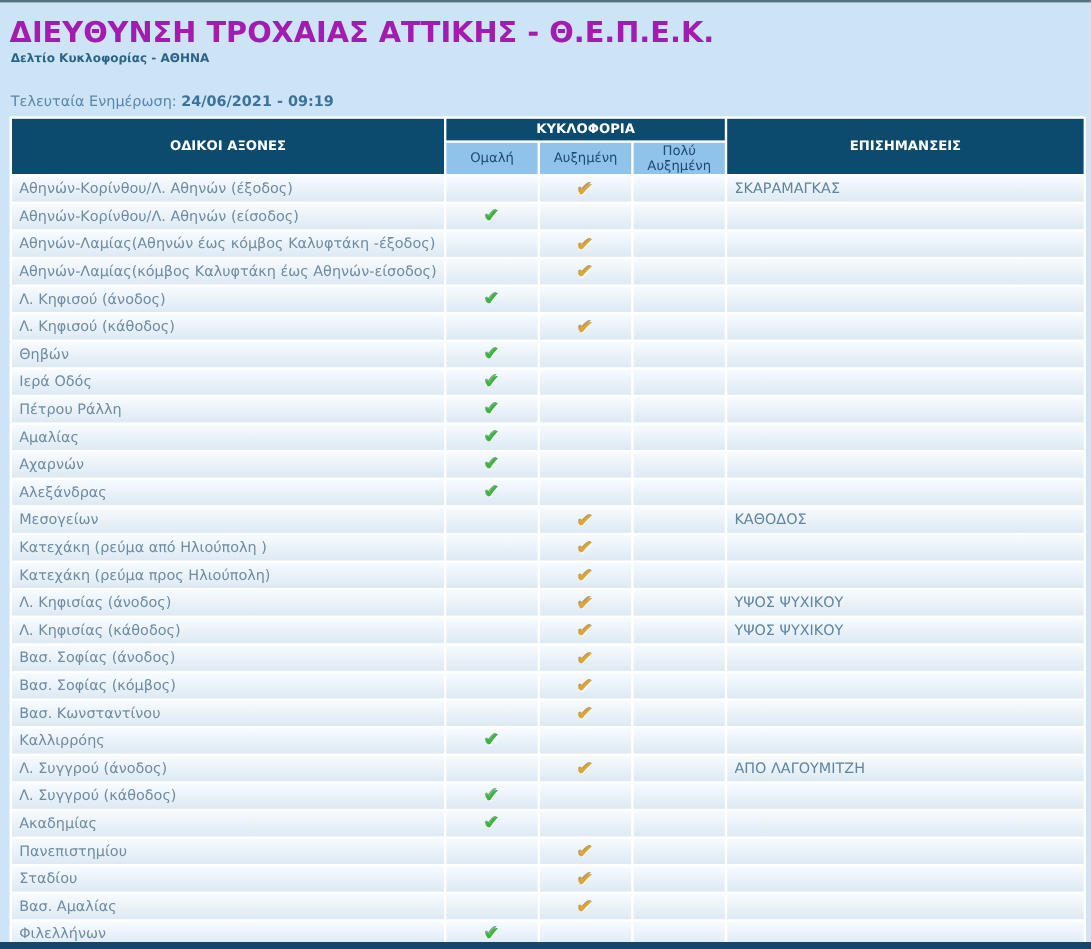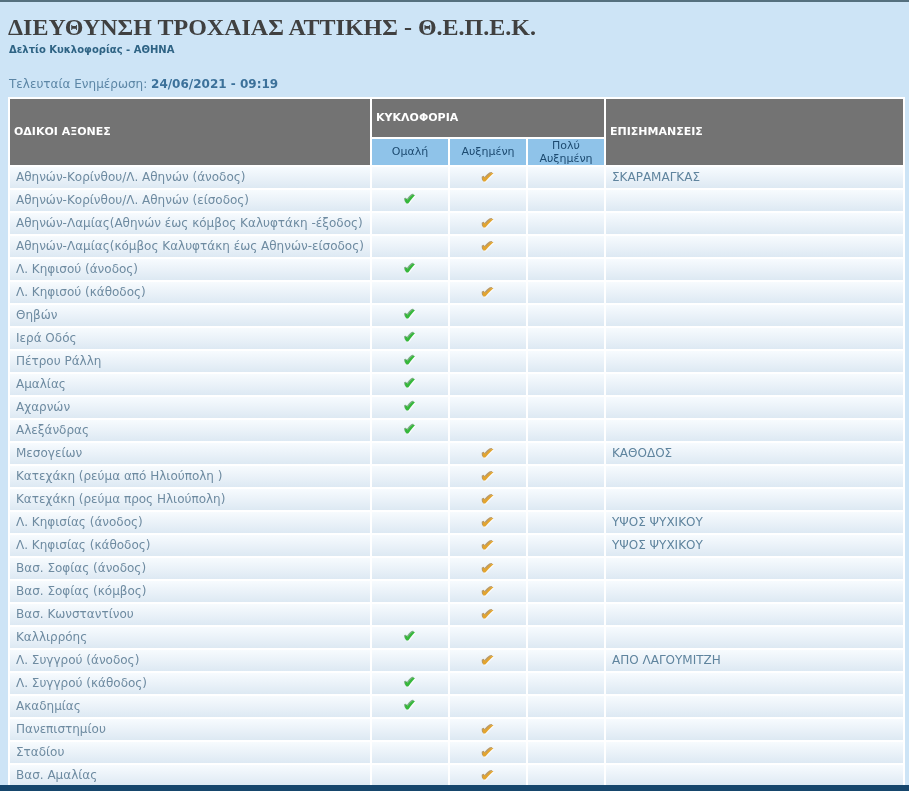--- a/index.html
+++ b/index.html
@@ -7,26 +7,25 @@
     padding: 0;
     width: 909px;
     background: #cde4f6;
     font-family: "DejaVu Sans", "Liberation Sans", sans-serif;
   }
   body { border-top: 2px solid #55707e; min-height: 789px; position: relative; }
   .container { padding: 8px; }
 
   
   .page-title {
-    color: #404040;
+    color: #a21caf;
     font-size: 24px;
     font-weight: bold;
     margin: 4px 0 0 0;
     line-height: 1.15;
-    font-family: Liberation Serif, serif;
   }
   .page-subtitle {
     color: #2e6384;
     font-size: 10px;
     font-weight: bold;
     margin: 2px 0 0 1px;
   }
   .update-line {
     margin: 22px 0 6px 1px;
     font-size: 12px;
@@ -40,26 +39,26 @@
     border-spacing: 2px;
     background: #ffffff;
     width: 897px;
     table-layout: fixed;
   }
   col.c-road { width: 360px; }
   col.c-status { width: 76px; }
   col.c-remarks { width: 297px; }
 
   th.main-h {
-    background: #737373;
+    background: #0c4a6e;
     color: #ffffff;
     font-size: 11px;
     font-weight: bold;
-    text-align: left;
-    height: 38px;
+    text-align: center;
+    height: 18px;
     padding: 0 4px;
   }
   th.sub-h {
     background: #8fc3e9;
     color: #1c4a70;
     font-size: 11px;
     font-weight: normal;
     text-align: center;
     height: 18px;
     padding: 0 2px;
@@ -128,21 +127,21 @@
         <th class="main-h" rowspan="2">ΕΠΙΣΗΜΑΝΣΕΙΣ</th>
       </tr>
       <tr>
         <th class="sub-h">Ομαλή</th>
         <th class="sub-h">Αυξημένη</th>
         <th class="sub-h">Πολύ Αυξημένη</th>
       </tr>
     </thead>
     <tbody>
         <tr>
-    <td>Αθηνών-Κορίνθου/Λ. Αθηνών (άνοδος)</td>
+    <td>Αθηνών-Κορίνθου/Λ. Αθηνών (έξοδος)</td>
     <td class="status"></td>
     <td class="status"><span class="check increased">✔</span></td>
     <td class="status"></td>
     <td class="remark-cell">ΣΚΑΡΑΜΑΓΚΑΣ</td>
   </tr>
         <tr>
     <td>Αθηνών-Κορίνθου/Λ. Αθηνών (είσοδος)</td>
     <td class="status"><span class="check normal">✔</span></td>
     <td class="status"></td>
     <td class="status"></td>

